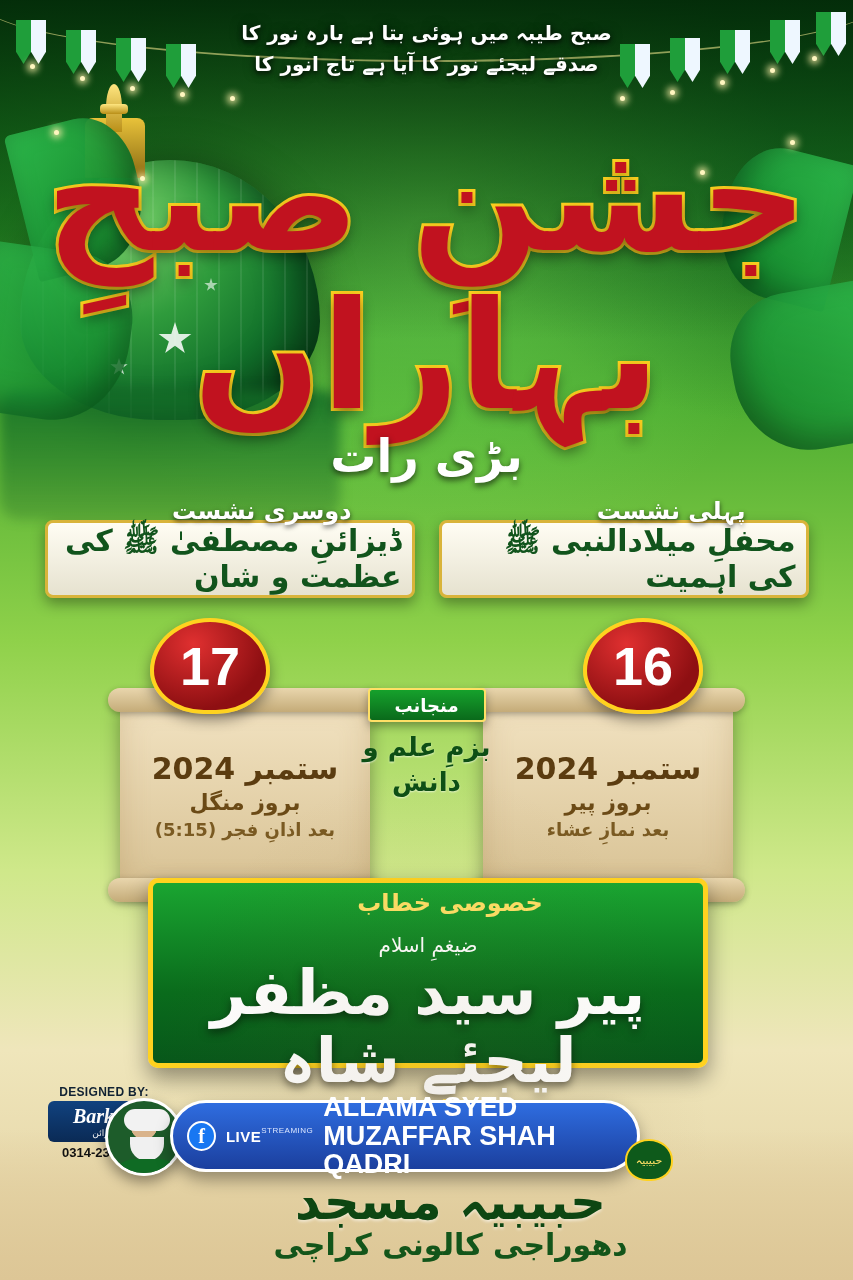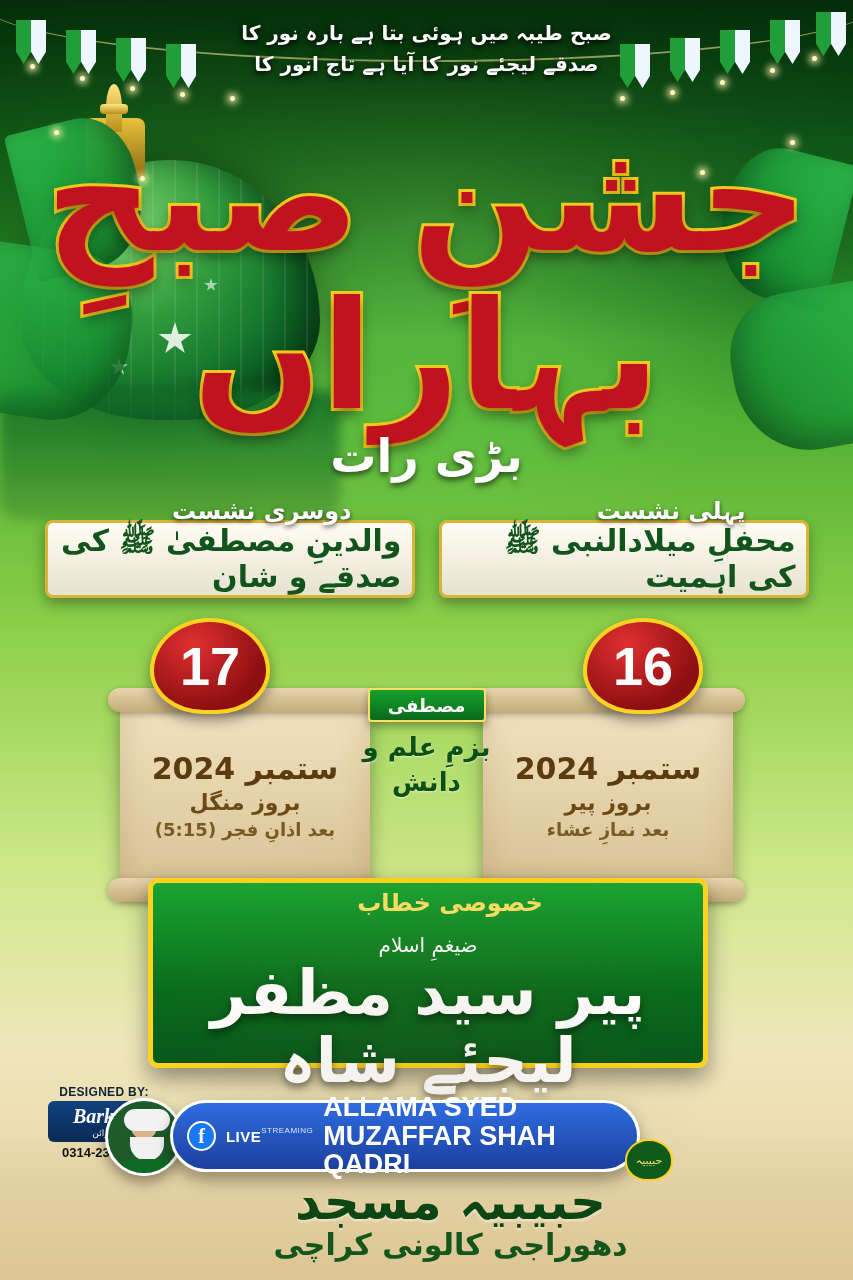--- a/index.html
+++ b/index.html
@@ -327,21 +327,21 @@
     <div class="title-sub">بڑی رات</div>
   </div>
 
   <div class="sessions">
     <div class="session">
       <div class="label">پہلی نشست</div>
       <div class="txt">محفلِ میلادالنبی ﷺ کی اہمیت</div>
     </div>
     <div class="session">
       <div class="label">دوسری نشست</div>
-      <div class="txt">والدینِ مصطفیٰ ﷺ کی صدقے و شان</div>
+      <div class="txt">ڈیزائنِ مصطفیٰ ﷺ کی عظمت و شان</div>
     </div>
   </div>
 
   <div class="scrolls">
 
     <div class="scroll right">
       <div class="lines">
         <div class="d-main">ستمبر 2024</div>
         <div class="d-sub">بروز پیر</div>
         <div class="d-note">بعد نمازِ عشاء</div>
@@ -351,21 +351,21 @@
 
     <div class="scroll left">
       <div class="lines">
         <div class="d-main">ستمبر 2024</div>
         <div class="d-sub">بروز منگل</div>
         <div class="d-note">بعد اذانِ فجر (5:15)</div>
       </div>
     </div>
     <div class="daybadge left">17</div>
 
-    <div class="mid-green-tag">مصطفی</div>
+    <div class="mid-green-tag">منجانب</div>
     <div class="mid-text">بزمِ علم و دانش</div>
   </div>
 
   <div class="speaker-panel">
     <div class="sp-kicker">خصوصی خطاب</div>
     <div class="sp-title">ضیغمِ اسلام</div>
     <div class="sp-name">پیر سید مظفر لیجئے شاہ</div>
     <div class="sp-suffix">قادری</div>
   </div>
 

